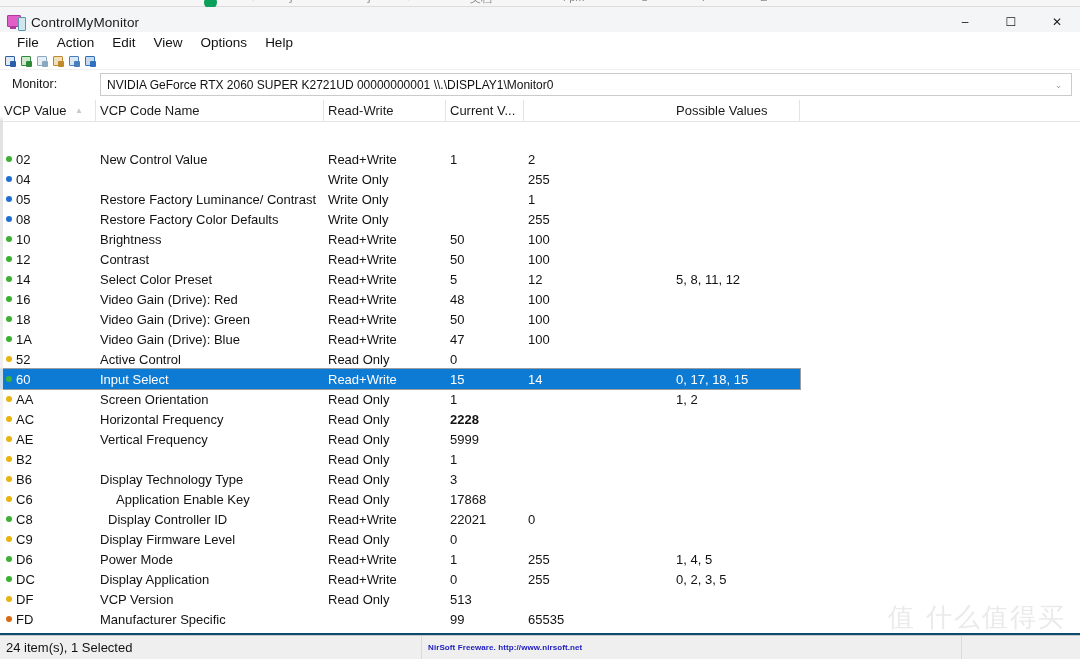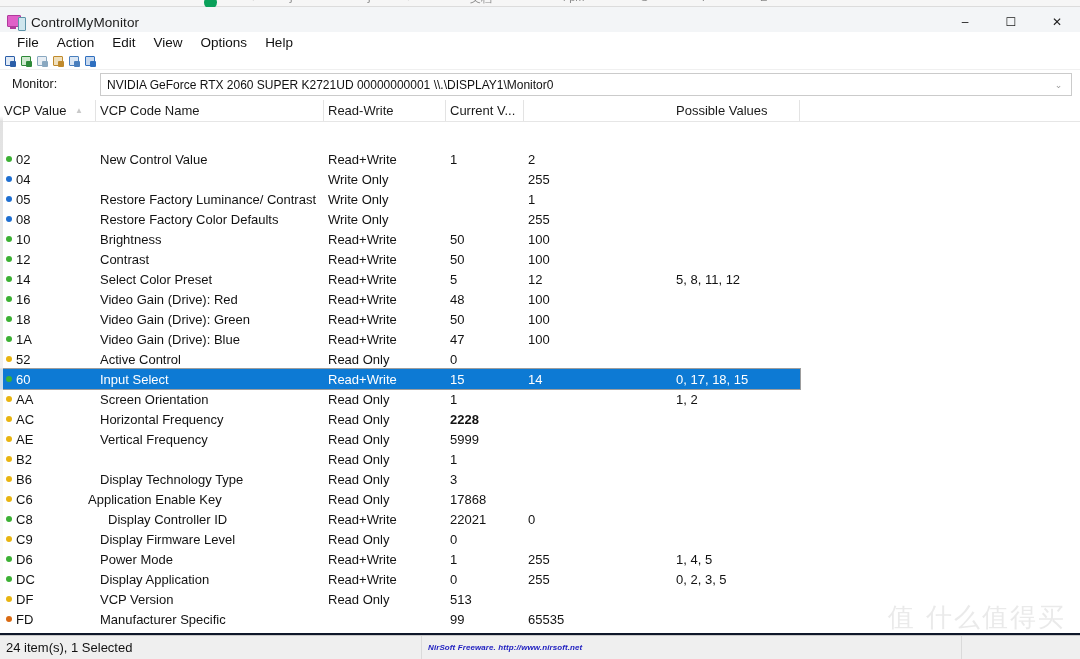--- a/index.html
+++ b/index.html
@@ -5,21 +5,21 @@
   html, body {
     margin: 0; padding: 0;
     width: 1080px; height: 659px;
     overflow: hidden;
     background: #ffffff;
     font-family: "Liberation Sans", sans-serif;
   }
   #app {
     position: relative;
     width: 1080px; height: 659px;
-    background: #0f172a;
+    background: #0c4a6e;
   }
 
   
   .bg-strip {
     position: absolute; left: 0; top: 0; width: 1080px; height: 7px;
     background: #ffffff;
     overflow: hidden;
   }
   .bg-strip .bar {
     position: absolute; left: 0; top: 0; width: 1080px; height: 6px;
@@ -251,21 +251,20 @@
   }
   .sb-1 { width: 140px; padding-left: 6px; font-size: 13px; color: #121212; border-right: none;}
   .sb-2 { width: 282px; border-right: 1px solid #dadada; }
   .sb-3 { width: 540px; padding-left: 6px; border-right: 1px solid #dadada;}
   .sb-4 { flex: 1; border-right: none; }
   .nirsoft {
     font-size: 8px;
     color: #2020c0;
     font-weight: bold;
     letter-spacing: 0.1px;
-    font-style: italic;
   }
 </style>
 </head>
 <body>
 
 <div id="app">
 
   <div class="bg-strip">
     <div class="bar"></div>
     <div class="bg-dot"></div>
@@ -499,21 +498,21 @@
           <div class="cell" style="left: 16px; width: 80px;">B6</div>
           <div class="cell" style="left: 100px; width: 224px;">Display Technology Type</div>
           <div class="cell" style="left: 328px; width: 118px;">Read Only</div>
           <div class="cell" style="left: 450px; width: 74px;">3</div>
           <div class="cell" style="left: 528px; width: 144px;"></div>
           <div class="cell" style="left: 676px; width: 124px;"></div>
         </div>
         <div class="lv-row">
           <div class="dot ro"></div>
           <div class="cell" style="left: 16px; width: 80px;">C6</div>
-          <div class="cell" style="left: 88px; width: 224px;">Application Enable Key</div>
+          <div class="cell" style="left: 116px; width: 224px;">Application Enable Key</div>
           <div class="cell" style="left: 328px; width: 118px;">Read Only</div>
           <div class="cell" style="left: 450px; width: 74px;">17868</div>
           <div class="cell" style="left: 528px; width: 144px;"></div>
           <div class="cell" style="left: 676px; width: 124px;"></div>
         </div>
         <div class="lv-row">
           <div class="dot rw"></div>
           <div class="cell" style="left: 16px; width: 80px;">C8</div>
           <div class="cell" style="left: 108px; width: 224px; text-align: right;">Display Controller ID</div>
           <div class="cell" style="left: 328px; width: 118px;">Read+Write</div>

